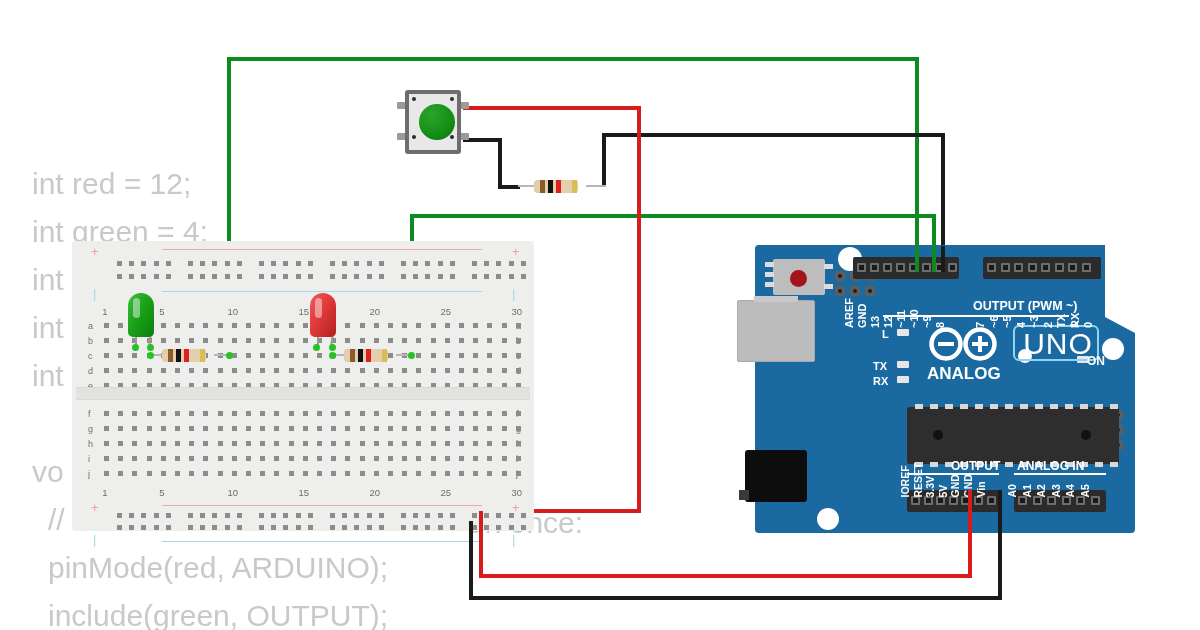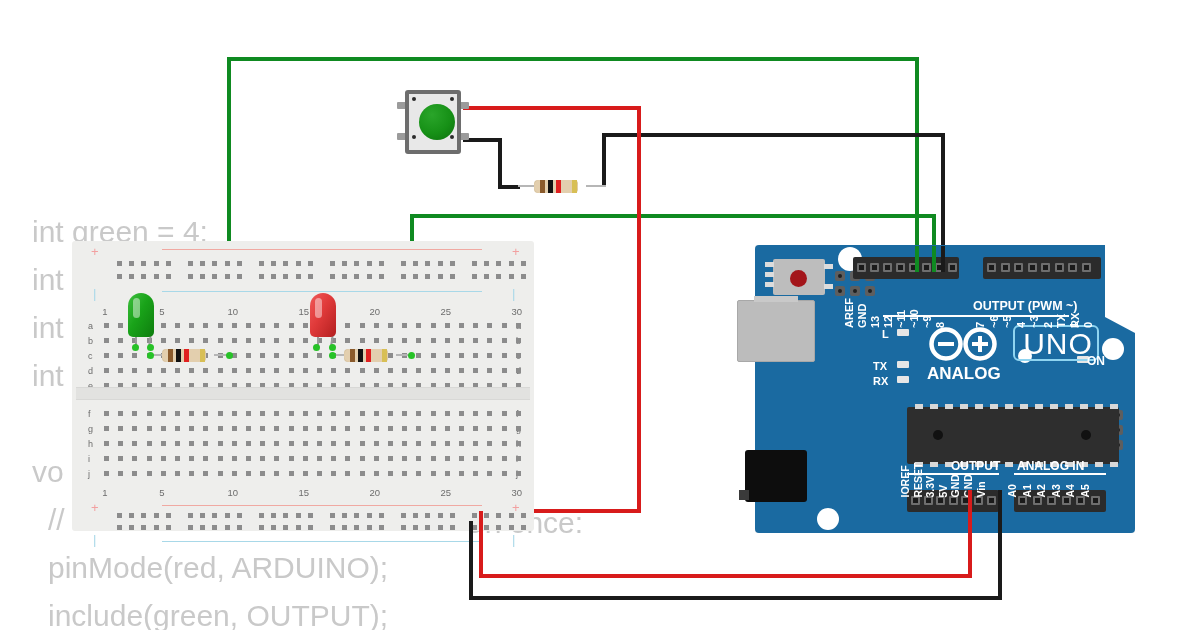--- a/index.html
+++ b/index.html
@@ -301,20 +301,21 @@
   .hdr-underline {
     position: absolute; height: 2px; background: #ffffff;
   }
 </style>
 </head>
 <body>
 
 <div id="stage">
 
   <div id="code-layer">
+      <div class="code-line" style="left: 32px; top: 169px; color: rgb(201, 201, 201);">int red = 12;</div>
       <div class="code-line" style="left: 32px; top: 217px; color: rgb(201, 201, 201);">int green = 4;</div>
       <div class="code-line" style="left: 32px; top: 265px; color: rgb(201, 201, 201);">int</div>
       <div class="code-line" style="left: 32px; top: 313px; color: rgb(201, 201, 201);">int</div>
       <div class="code-line" style="left: 32px; top: 361px; color: rgb(201, 201, 201);">int</div>
       <div class="code-line" style="left: 32px; top: 457px; color: rgb(201, 201, 201);">vo</div>
       <div class="code-line" style="left: 48px; top: 505px; color: rgb(201, 201, 201);">//</div>
       <div class="code-line" style="left: 468px; top: 508px; color: rgb(201, 201, 201);">un once:</div>
       <div class="code-line" style="left: 48px; top: 553px; color: rgb(201, 201, 201);">pinMode(red, ARDUINO);</div>
       <div class="code-line" style="left: 48px; top: 601px; color: rgb(201, 201, 201);">include(green, OUTPUT);</div>
     </div>

